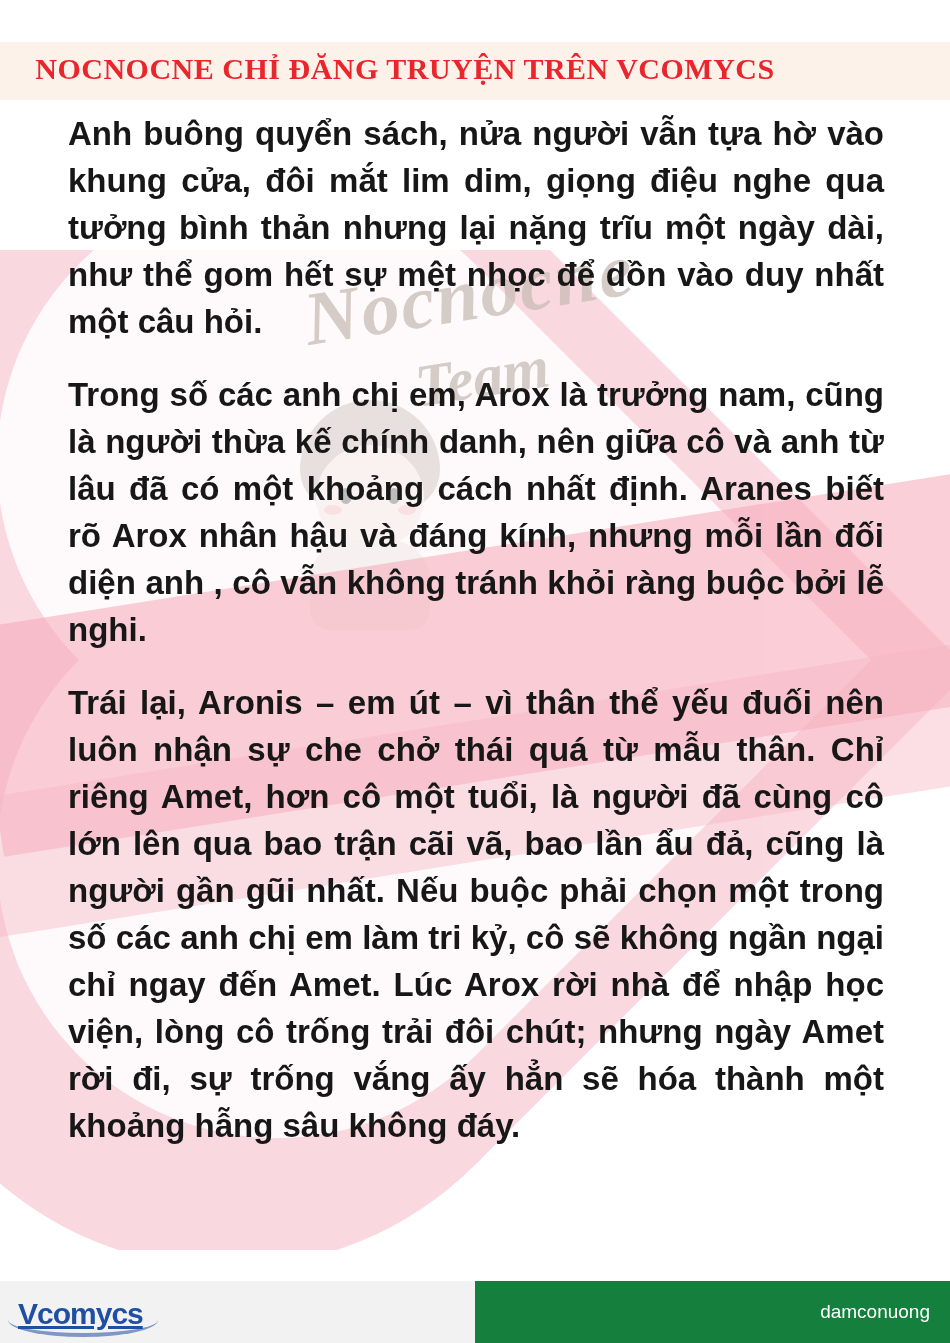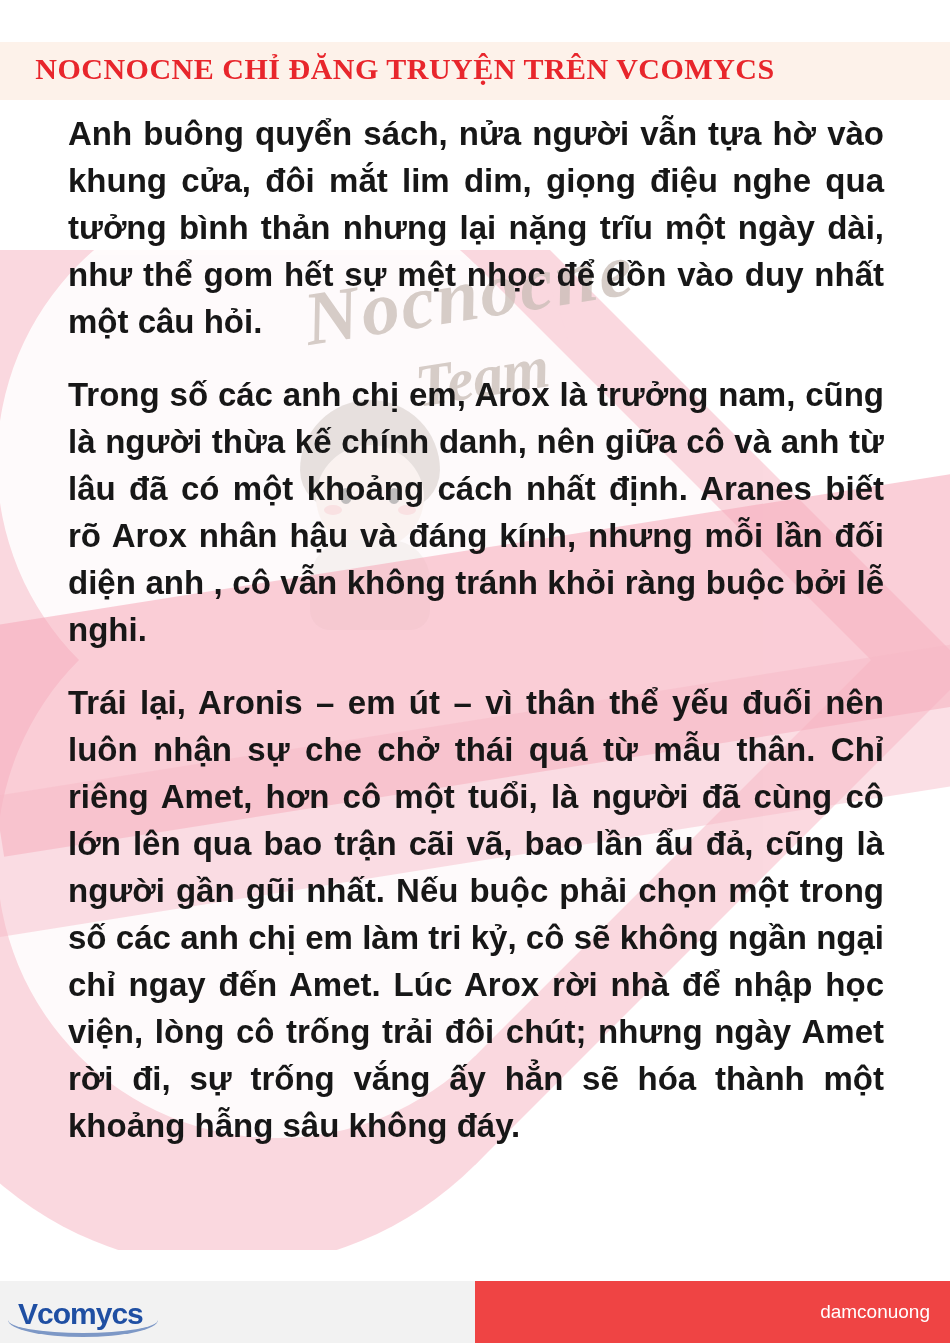--- a/index.html
+++ b/index.html
@@ -234,31 +234,32 @@
     width: 475px;
     height: 62px;
     background: #f2f2f2;
   }
   .footer-right {
     position: absolute;
     right: 0;
     bottom: 0;
     width: 475px;
     height: 62px;
-    background: #ef4444;
+    background: #15803d;
   }
   .brand-logo {
     position: absolute;
     left: 18px;
     bottom: 12px;
     font-family: "Liberation Sans", sans-serif;
     font-weight: bold;
     font-size: 30px;
     color: #1f4fa3;
     letter-spacing: -1px;
+    text-decoration: underline;
   }
   .footer-credit {
     position: absolute;
     right: 20px;
     bottom: 20px;
     font-family: "Liberation Sans", sans-serif;
     font-size: 19px;
     color: #ffffff;
   }
   .swoosh {

